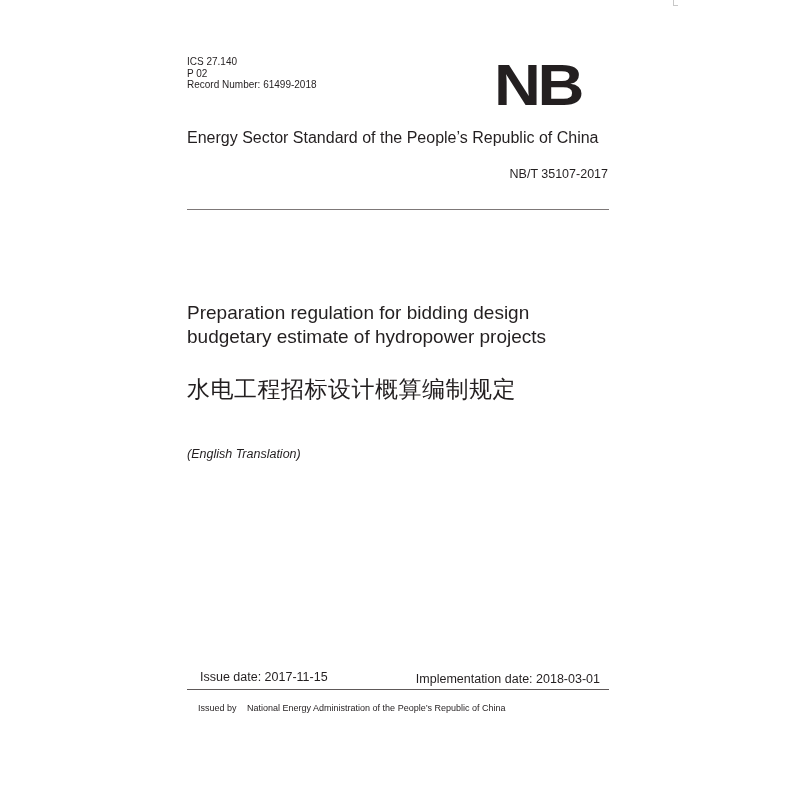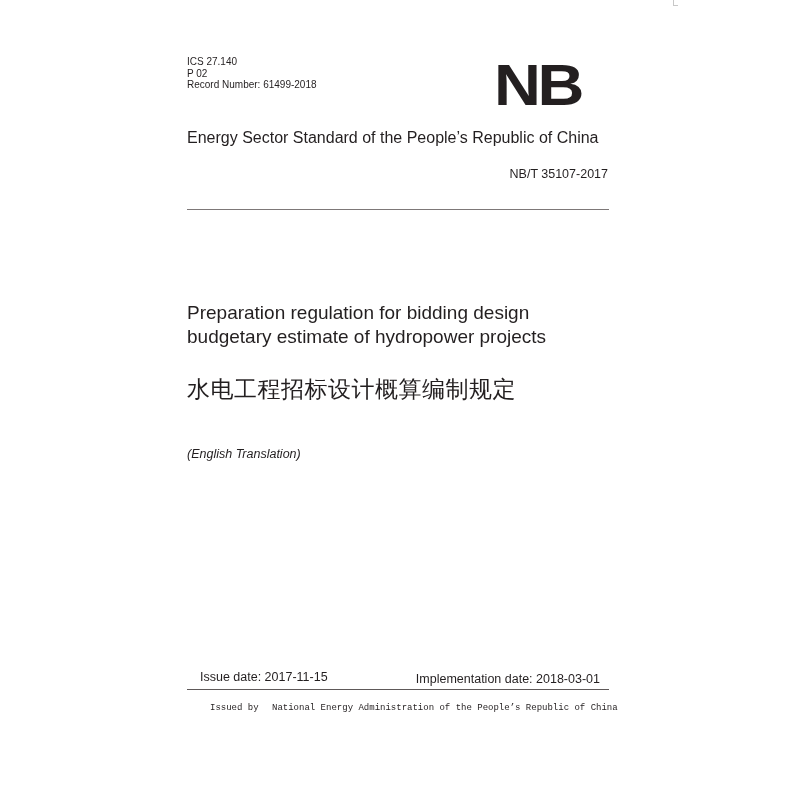--- a/index.html
+++ b/index.html
@@ -9,21 +9,21 @@
   .logo { left: 494px; top: 56px; font-size: 58px; font-weight: bold; letter-spacing: -3px; line-height: 58px; transform: scaleX(1.12); transform-origin: left top; }
   .sector { left: 187px; top: 128px; font-size: 16px; line-height: 20px; }
   .code { right: 192px; top: 167px; font-size: 12.5px; line-height: 15px; }
   .rule-top { left: 187px; top: 209px; width: 422px; height: 1px; background: #7d7878; }
   .title-en { left: 187px; top: 301px; font-size: 19px; line-height: 24px; }
   .title-zh { left: 187px; top: 375px; font-size: 23px; line-height: 28px; letter-spacing: 0.5px; }
   .translation { left: 187px; top: 432px; font-size: 12.5px; font-style: italic; line-height: 15px; margin-top: 15px; }
   .dates { left: 200px; top: 670px; width: 400px; font-size: 12.5px; line-height: 15px; }
   .dates .impl { position: absolute; right: 0; top: 2px; }
   .rule-bottom { left: 187px; top: 689px; width: 422px; height: 1px; background: #5e5959; }
-  .issued { left: 210px; top: 703px; font-size: 9px; line-height: 11px; font-family: Liberation Mono, monospace; }
+  .issued { left: 198px; top: 703px; font-size: 9px; line-height: 11px; }
   .issued .by { margin-right: 8px; }
   .corner { left: 673px; top: 0px; width: 4px; height: 5px; border-left: 1px solid #c8c8c8; border-bottom: 1px solid #c8c8c8; }
 </style>
 </head>
 <body>
 
 <div class="abs corner"></div>
 
 <div class="abs meta">
   <div>ICS 27.140</div>

